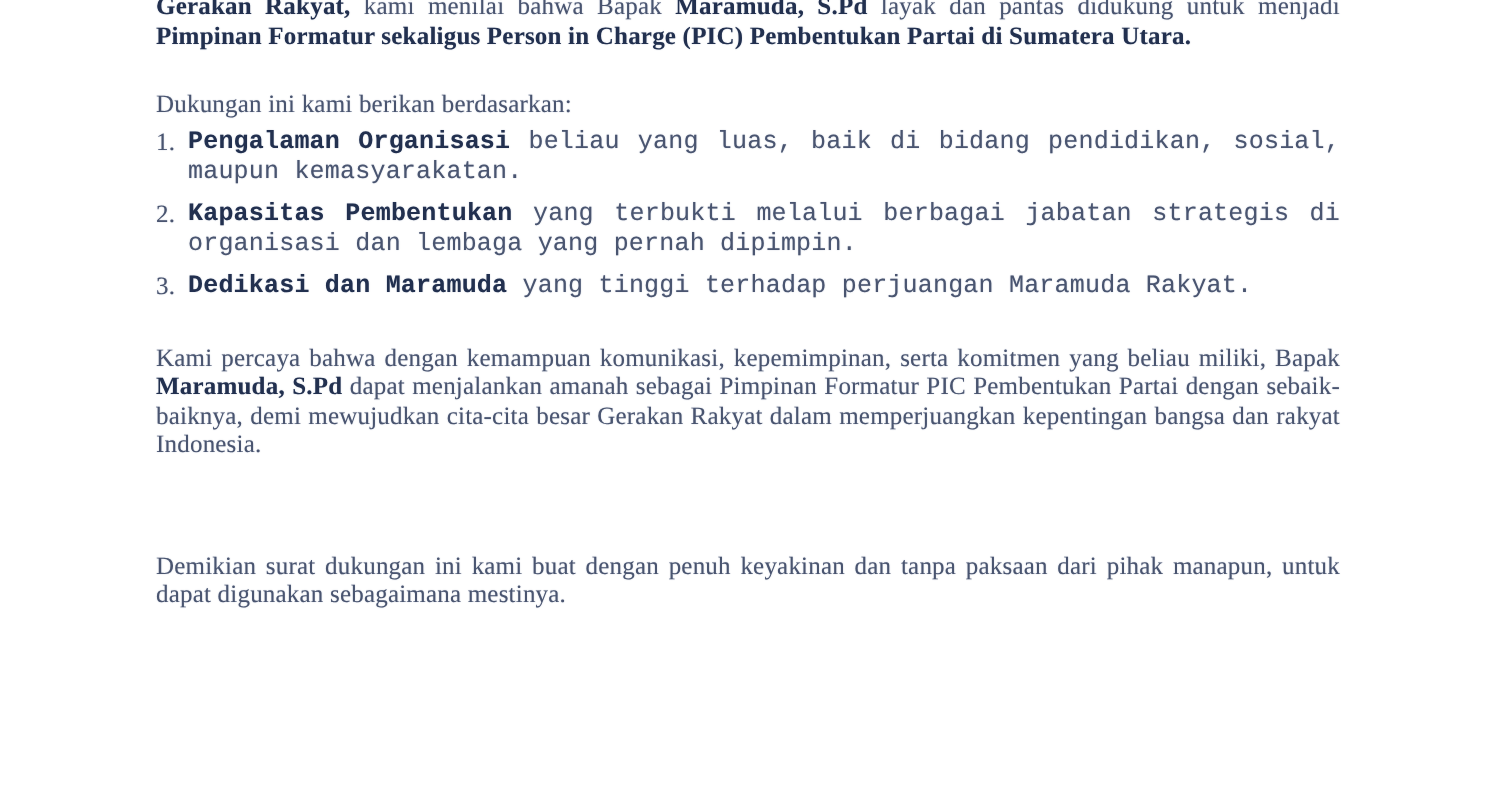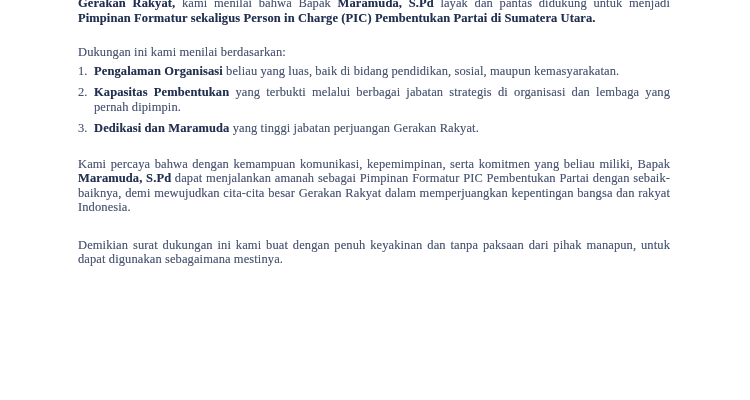--- a/index.html
+++ b/index.html
@@ -27,46 +27,46 @@
   .letter-body .bold {
     font-weight: bold;
     color: #22304f;
   }
   p { margin: 0; }
   .p-opening   { margin-bottom: 20px; }
   .p-intro     { margin-bottom: 4px; }
   .reasons     { margin-bottom: 21px; }
   .reason-item { display: flex; line-height: 15px; margin-bottom: 6px; }
   .reason-num  { flex: none; width: 16px; }
-  .reason-text { flex: 1; text-align: justify; }
-  .p-body      { margin-bottom: 23px; }
+  .reason-text { flex: 1; text-align: justify; font-family: Liberation Mono, monospace; }
+  .p-body      { margin-bottom: 46px; }
   .p-closing   { margin-bottom: 11px; }
 </style>
 </head>
 <body>
 
 <div class="page">
   <div class="letter-body">
 
     <p class="p-opening"><span class="bold">Gerakan Rakyat,</span><span> kami menilai bahwa Bapak </span><span class="bold">Maramuda, S.Pd</span><span> layak dan pantas didukung untuk menjadi </span><span class="bold">Pimpinan Formatur sekaligus Person in Charge (PIC) Pembentukan Partai di Sumatera Utara.</span></p>
 
-    <p class="p-intro">Dukungan ini kami menilai berdasarkan:</p>
+    <p class="p-intro">Dukungan ini kami berikan berdasarkan:</p>
 
     <div class="reasons">
       <div class="reason-item">
         <span class="reason-num">1.</span>
         <span class="reason-text"><span class="bold">Pengalaman Organisasi</span><span> beliau yang luas, baik di bidang pendidikan, sosial, maupun kemasyarakatan.</span></span>
       </div>
       <div class="reason-item">
         <span class="reason-num">2.</span>
         <span class="reason-text"><span class="bold">Kapasitas Pembentukan</span><span> yang terbukti melalui berbagai jabatan strategis di organisasi dan lembaga yang pernah dipimpin.</span></span>
       </div>
       <div class="reason-item">
         <span class="reason-num">3.</span>
-        <span class="reason-text"><span class="bold">Dedikasi dan Maramuda</span><span> yang tinggi jabatan perjuangan Gerakan Rakyat.</span></span>
+        <span class="reason-text"><span class="bold">Dedikasi dan Maramuda</span><span> yang tinggi terhadap perjuangan Maramuda Rakyat.</span></span>
       </div>
     </div>
 
     <p class="p-body"><span>Kami percaya bahwa dengan kemampuan komunikasi, kepemimpinan, serta komitmen yang beliau miliki, Bapak </span><span class="bold">Maramuda, S.Pd</span><span> dapat menjalankan amanah sebagai Pimpinan Formatur PIC Pembentukan Partai dengan sebaik-baiknya, demi mewujudkan cita-cita besar Gerakan Rakyat dalam memperjuangkan kepentingan bangsa dan rakyat Indonesia.</span></p>
 
     <p class="p-closing"><span>Demikian surat dukungan ini kami buat dengan penuh keyakinan dan tanpa paksaan dari pihak manapun, untuk dapat digunakan sebagaimana mestinya.</span></p>
 
   </div>
 </div>
 

